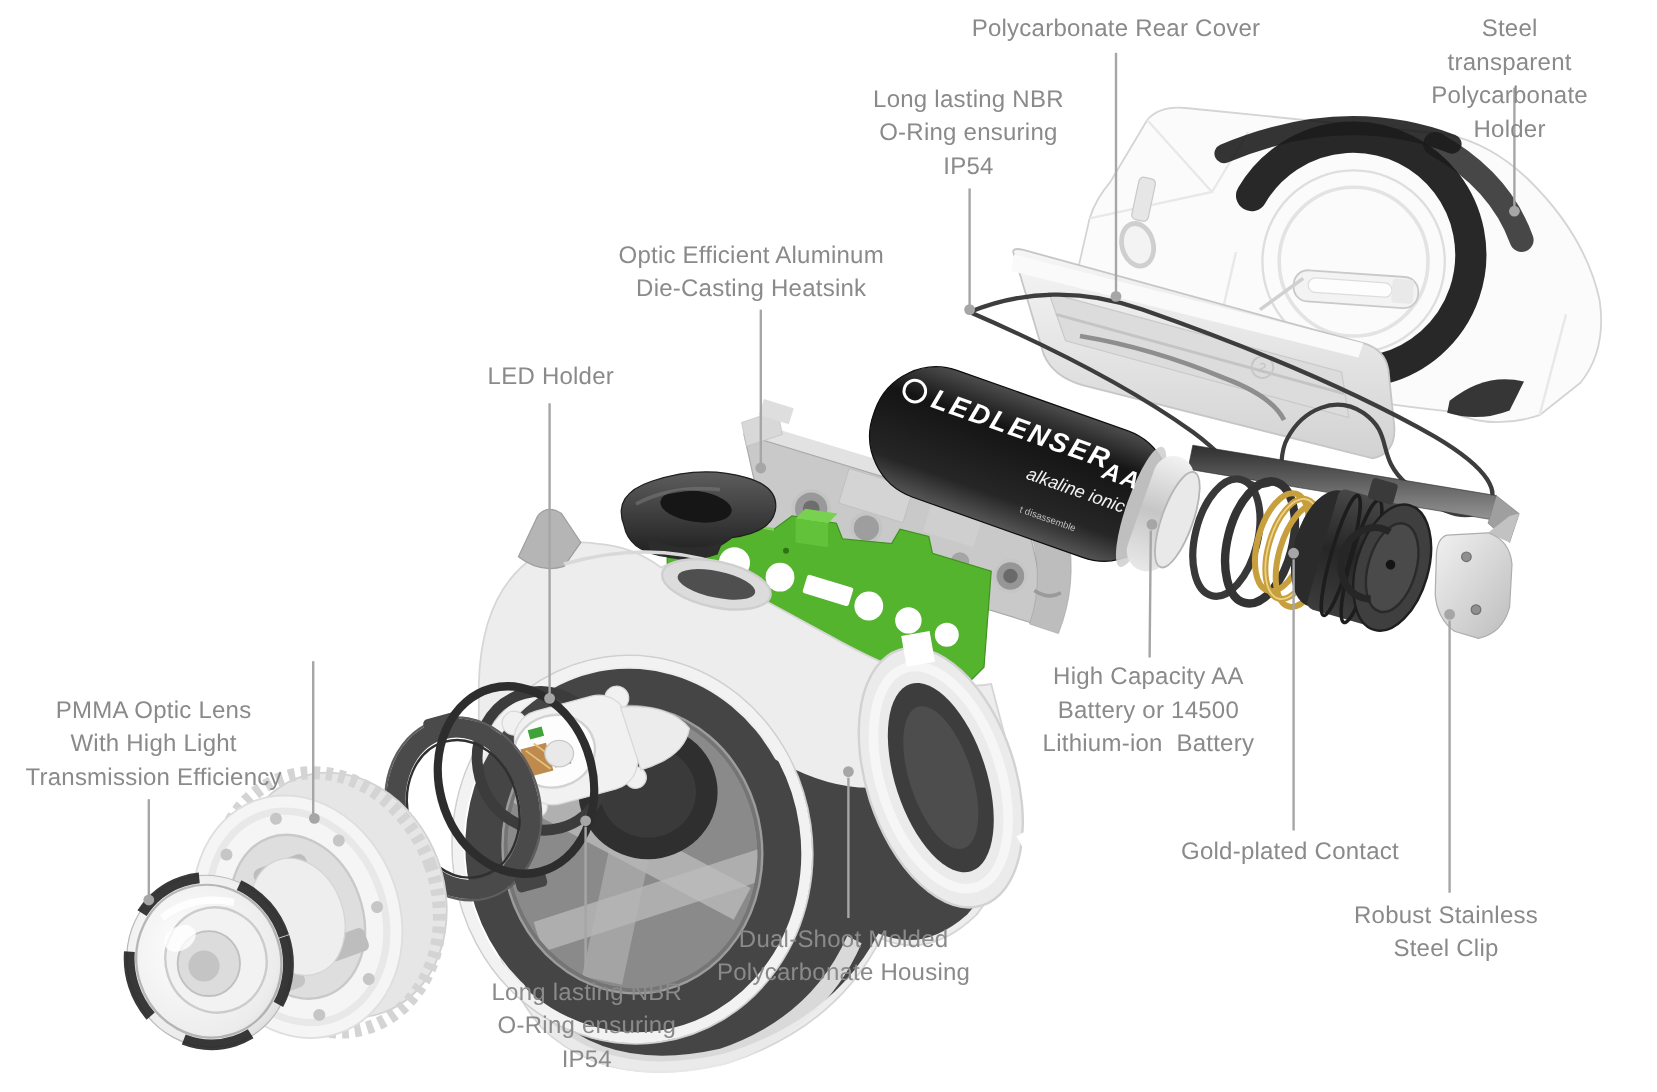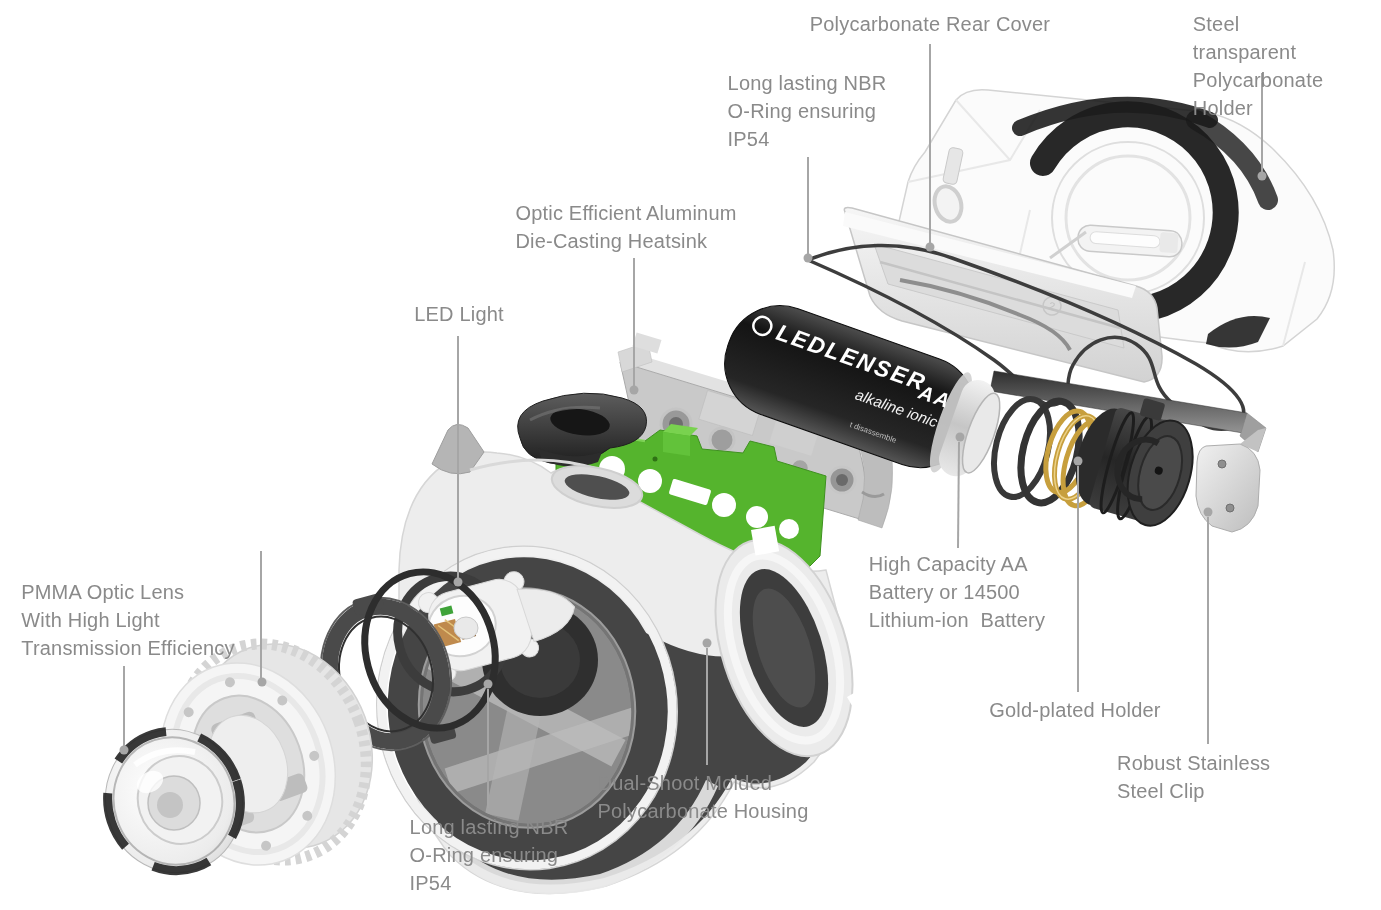--- a/index.html
+++ b/index.html
@@ -7,20 +7,21 @@
     position:relative;
     width:1381px;height:910px;
     background:#ffffff;
     overflow:hidden;
     font-family:"Liberation Sans","DejaVu Sans",sans-serif;
   }
   #art{position:absolute;left:0;top:0;}
   .lbl{
     position:absolute;
     transform:translateX(-50%);
+    text-align:center;
     white-space:pre-wrap;
     color:#8a8a8a;
     font-size:20px;
     line-height:28px;
     letter-spacing:0.2px;
   }
 </style>
 </head>
 <body>
 
@@ -332,28 +333,28 @@
 </svg>
 
 <div class="lbl" style="left:930px;top:10px">Polycarbonate Rear Cover</div>
 <div class="lbl" style="left:1258px;top:10px">Steel transparent
 Polycarbonate Holder</div>
 <div class="lbl" style="left:807px;top:69px">Long lasting NBR
 O-Ring ensuring
 IP54</div>
 <div class="lbl" style="left:626px;top:199px">Optic Efficient Aluminum
 Die-Casting Heatsink</div>
-<div class="lbl" style="left:459px;top:300px">LED Light</div>
+<div class="lbl" style="left:459px;top:300px">LED Holder</div>
 <div class="lbl" style="left:128px;top:578px">PMMA Optic Lens
 With High Light
 Transmission Efficiency</div>
 <div class="lbl" style="left:957px;top:550px">High Capacity AA
 Battery or 14500
 Lithium-ion  Battery</div>
-<div class="lbl" style="left:1075px;top:696px">Gold-plated Holder</div>
+<div class="lbl" style="left:1075px;top:696px">Gold-plated Contact</div>
 <div class="lbl" style="left:703px;top:769px">Dual-Shoot Molded
 Polycarbonate Housing</div>
 <div class="lbl" style="left:1205px;top:749px">Robust Stainless Steel Clip</div>
 <div class="lbl" style="left:489px;top:813px">Long lasting NBR
 O-Ring ensuring
 IP54</div>
 
 </div>
 
 </body></html>

